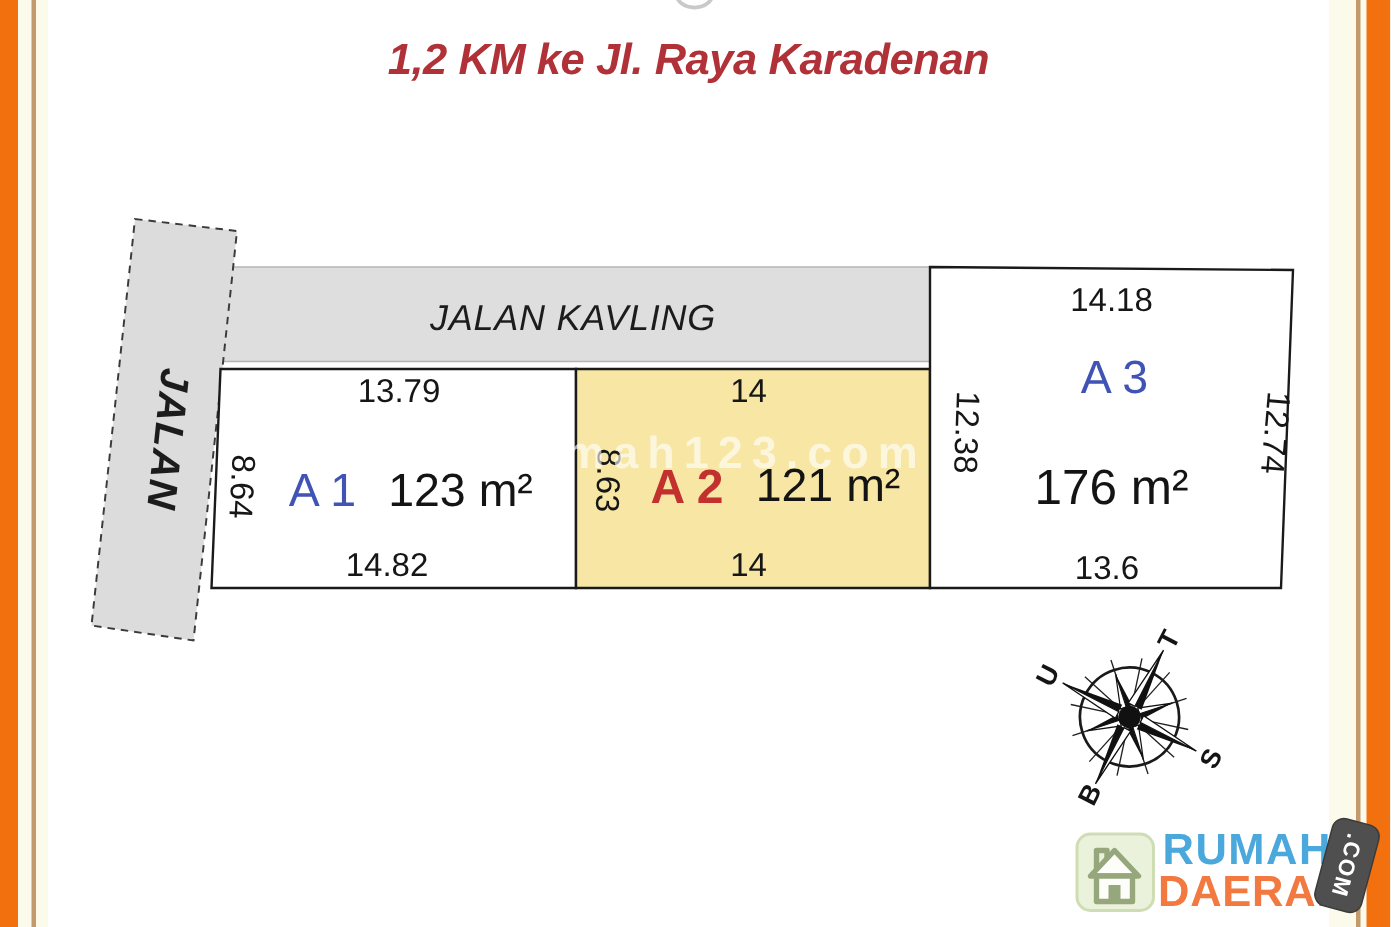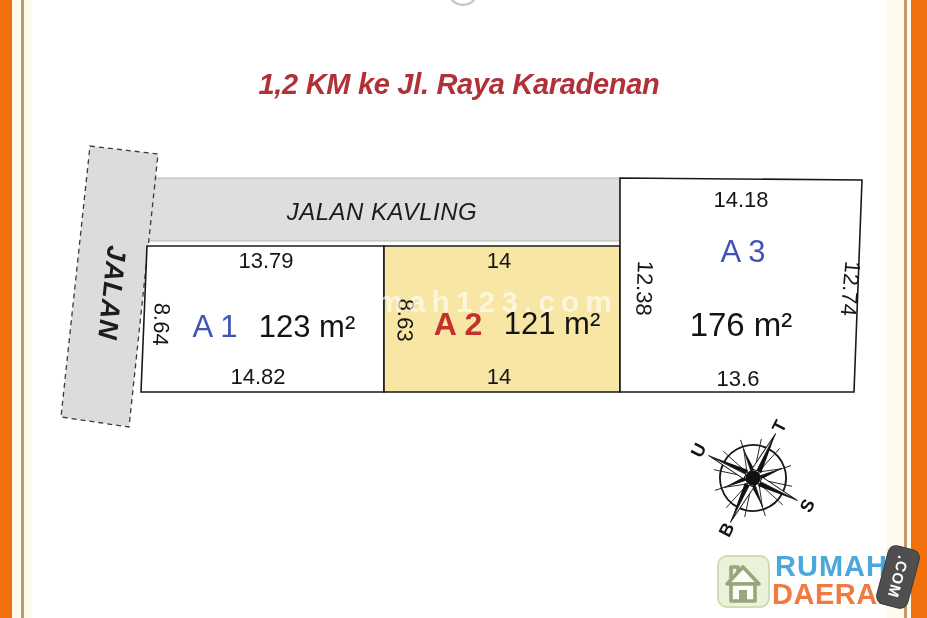--- a/index.html
+++ b/index.html
@@ -11,21 +11,20 @@
   .edge.orange-l{left:0;width:12px;background:#F2700D;}
   .edge.cream-l{left:12px;width:20px;background:#FCFAEB;}
   .edge.tan-l{left:21px;width:3px;background:#C49A6C;}
   .edge.cream-r{left:886px;width:25px;background:#FCFAEB;}
   .edge.tan-r{left:904px;width:3px;background:#C49A6C;}
   .edge.orange-r{left:911px;width:16px;background:#F2700D;}
   .title{
     position:absolute;left:32px;right:41px;top:24px;text-align:center;
     font-style:italic;font-weight:bold;font-size:29px;letter-spacing:-0.3px;
     color:#B03238;
-    margin-top:44px;
   }
   svg text{font-family:"Liberation Sans",sans-serif;}
   .dim{font-size:22px;fill:#161616;}
   .area{font-size:31px;fill:#141414;}
   .plot-blue{font-size:31px;fill:#4153B5;}
   .plot-red{font-size:32px;font-weight:bold;fill:#C2312E;}
   .roadlbl{font-size:24px;font-style:italic;fill:#1c1c1c;letter-spacing:0.5px;}
   .jalan{font-size:27px;font-style:italic;font-weight:bold;fill:#1c1c1c;letter-spacing:1px;}
   .wm{font-size:30px;font-weight:bold;fill:rgba(255,255,255,0.62);letter-spacing:6px;}
   .cdir{font-size:18px;font-weight:bold;fill:#141414;}

